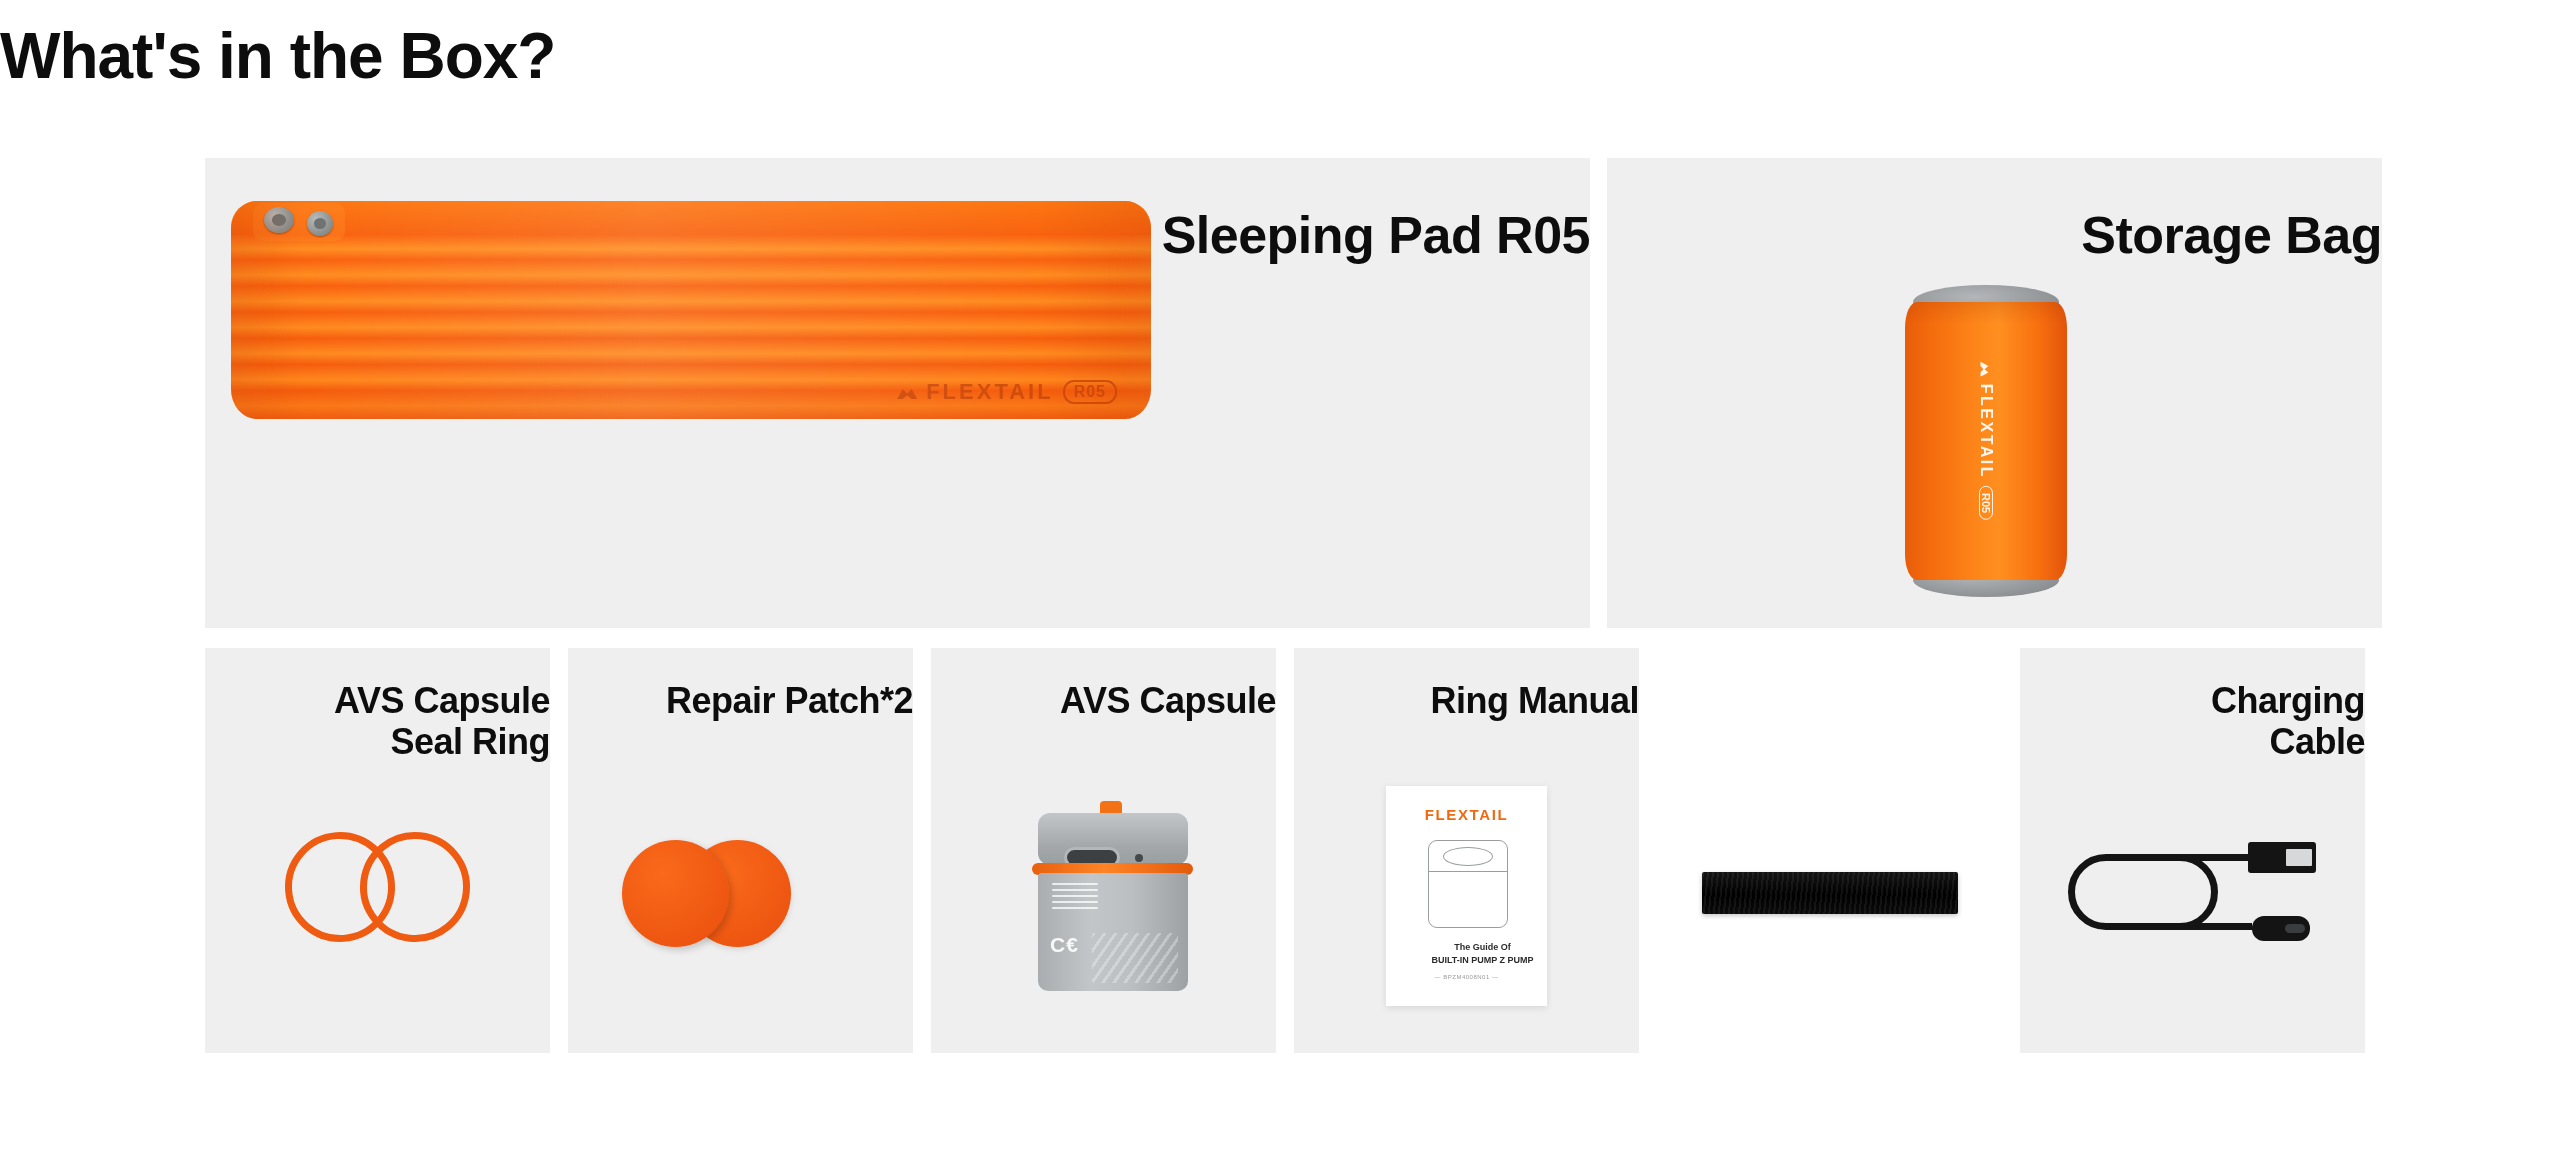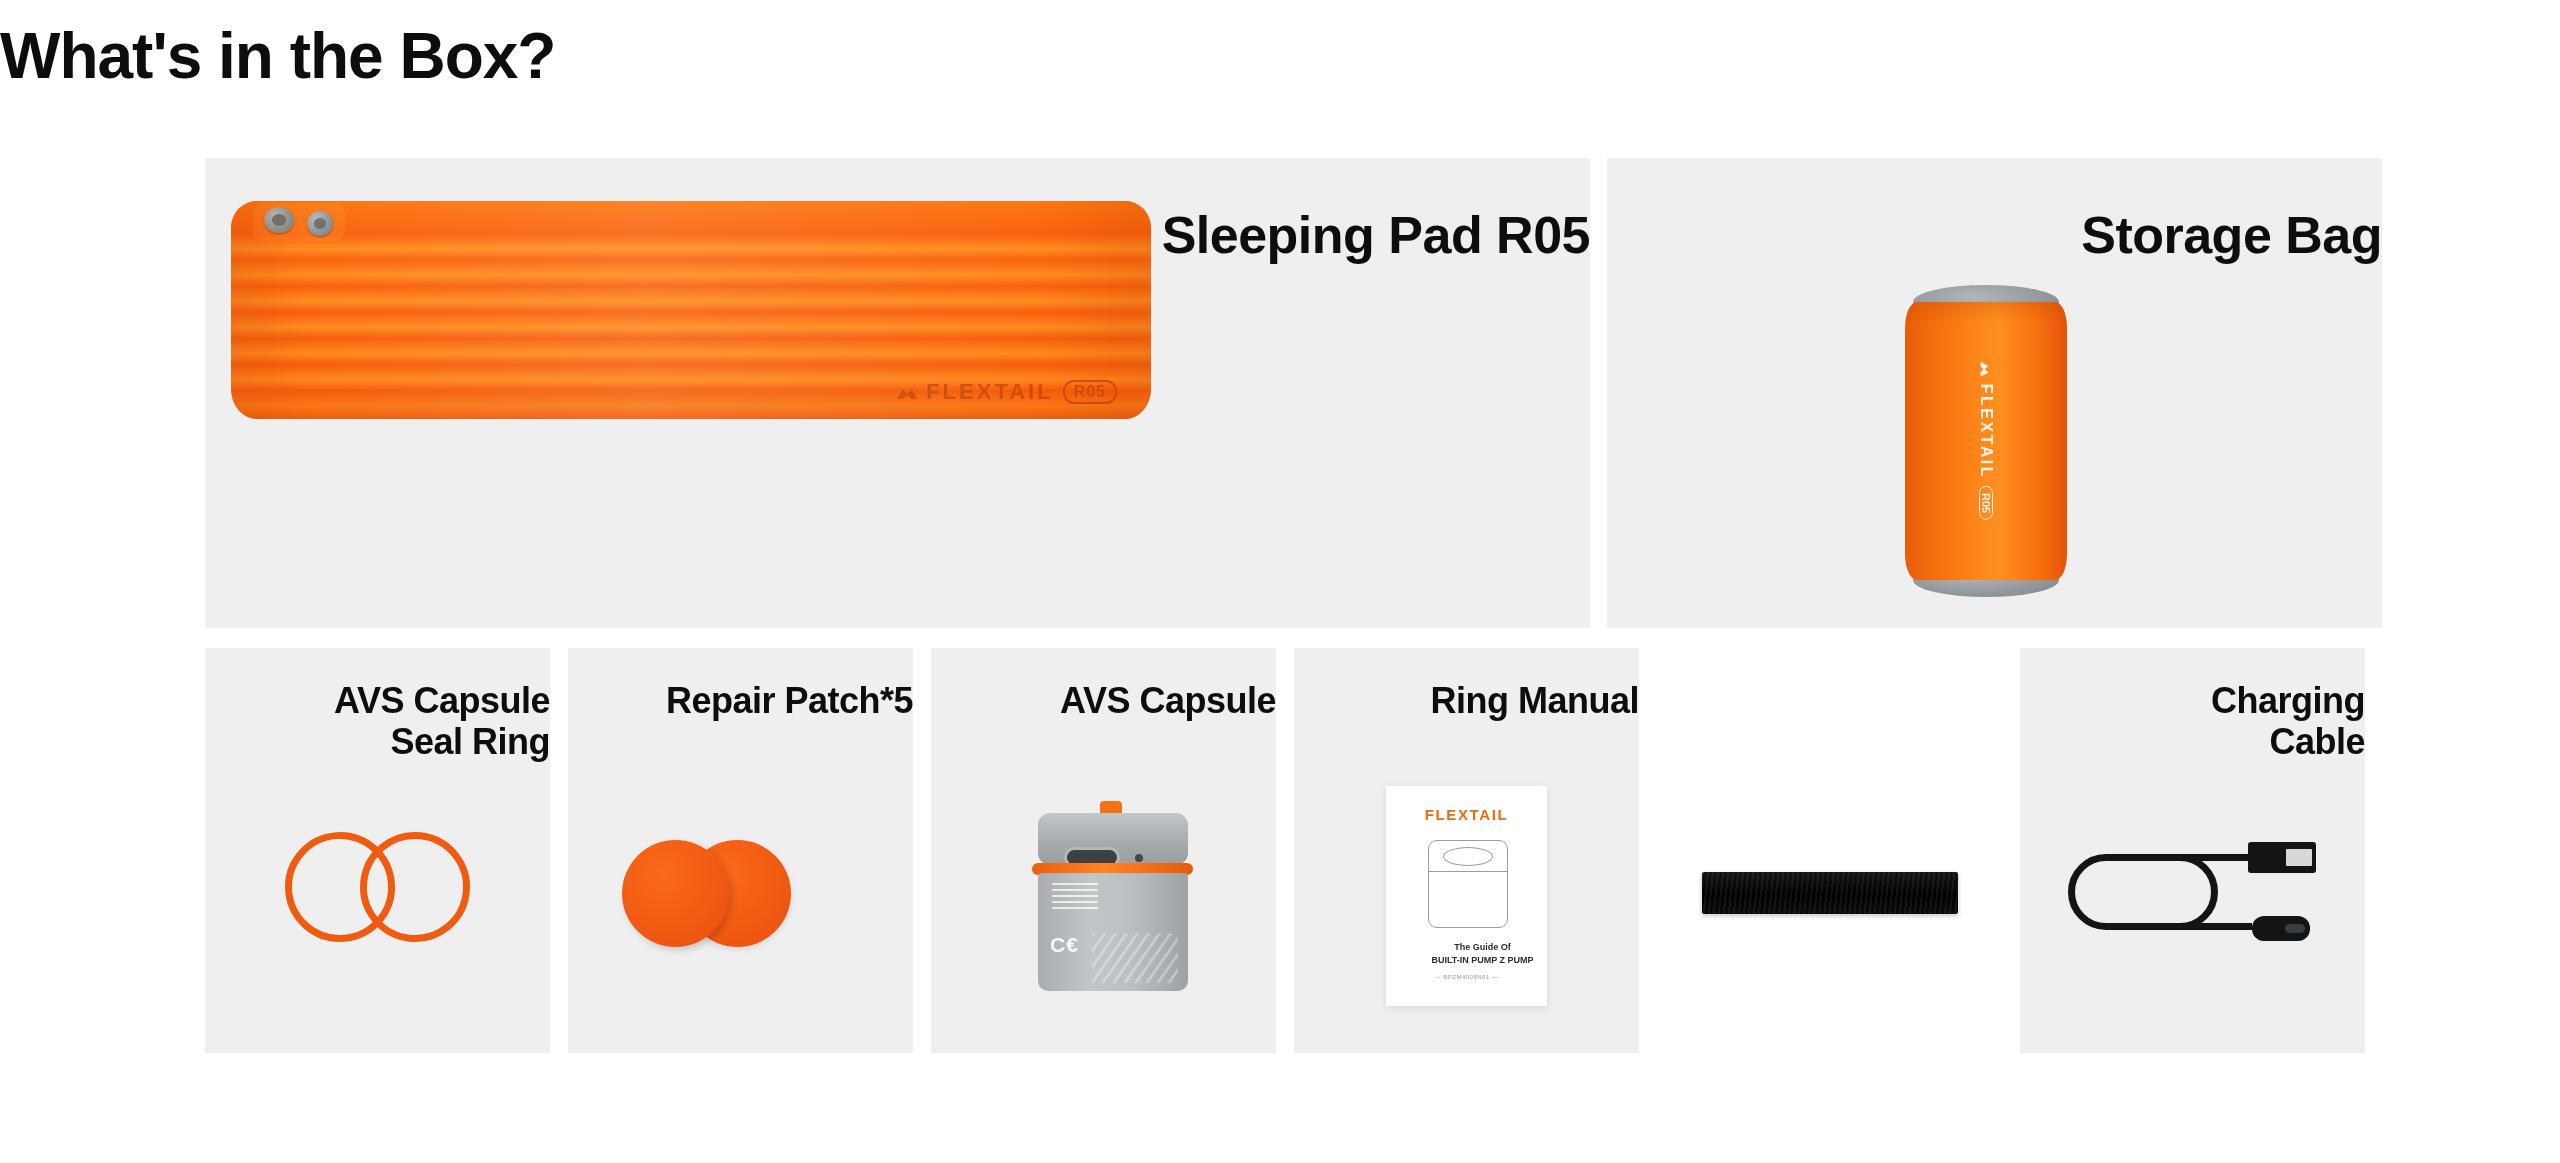--- a/index.html
+++ b/index.html
@@ -540,21 +540,21 @@
       <span>AVS Capsule</span><br>
       <span>Seal Ring</span>
     </div>
   </div>
   <div class="rings-art">
     <div class="ring" id="ring-left"></div>
     <div class="ring" id="ring-right"></div>
   </div>
 
   <div class="panel panel-sm" id="panel-patch">
-    <div class="panel-title">Repair Patch*5</div>
+    <div class="panel-title">Repair Patch*2</div>
   </div>
   <div class="patches-art">
     <div class="patch" id="patch-back"></div>
     <div class="patch" id="patch-front"></div>
   </div>
 
   <div class="panel panel-sm" id="panel-avs">
     <div class="panel-title">AVS Capsule</div>
   </div>
   <div class="avs-art">

